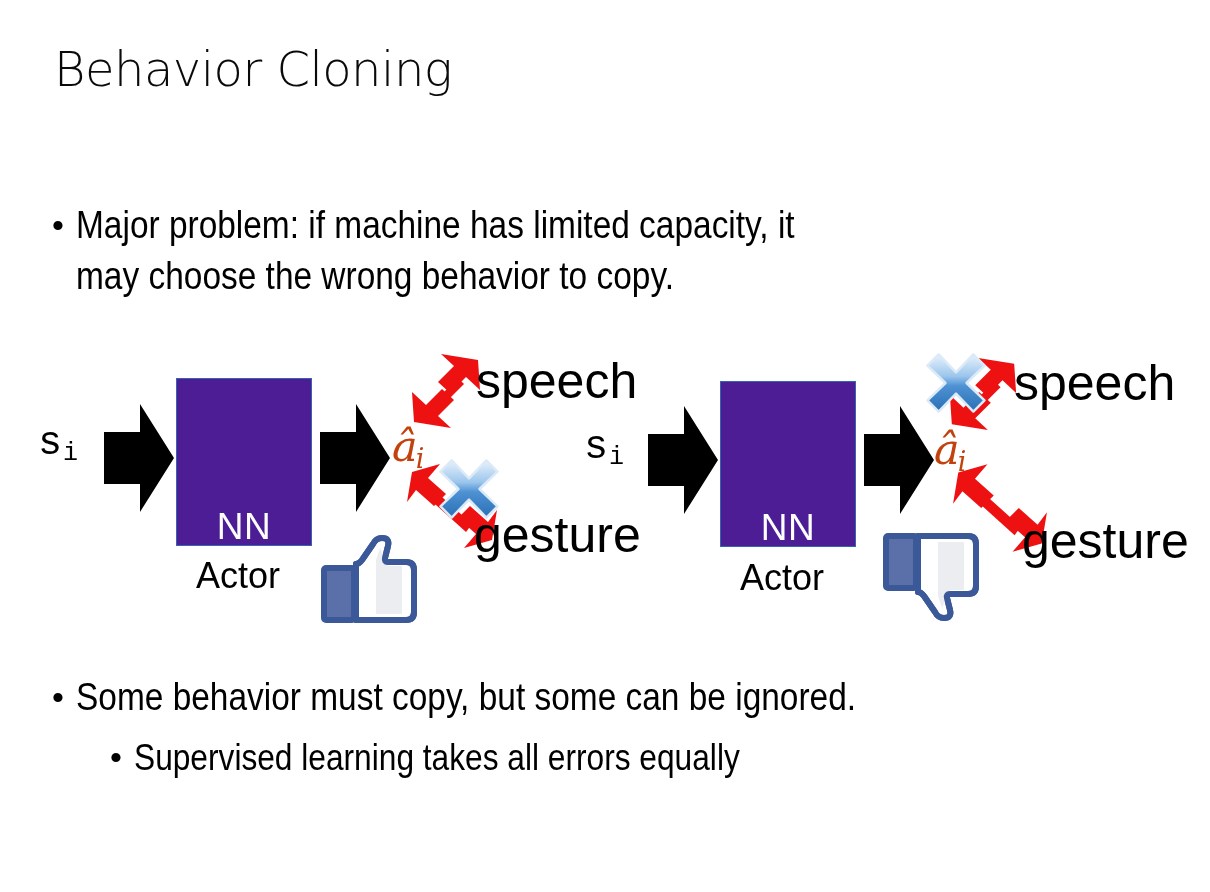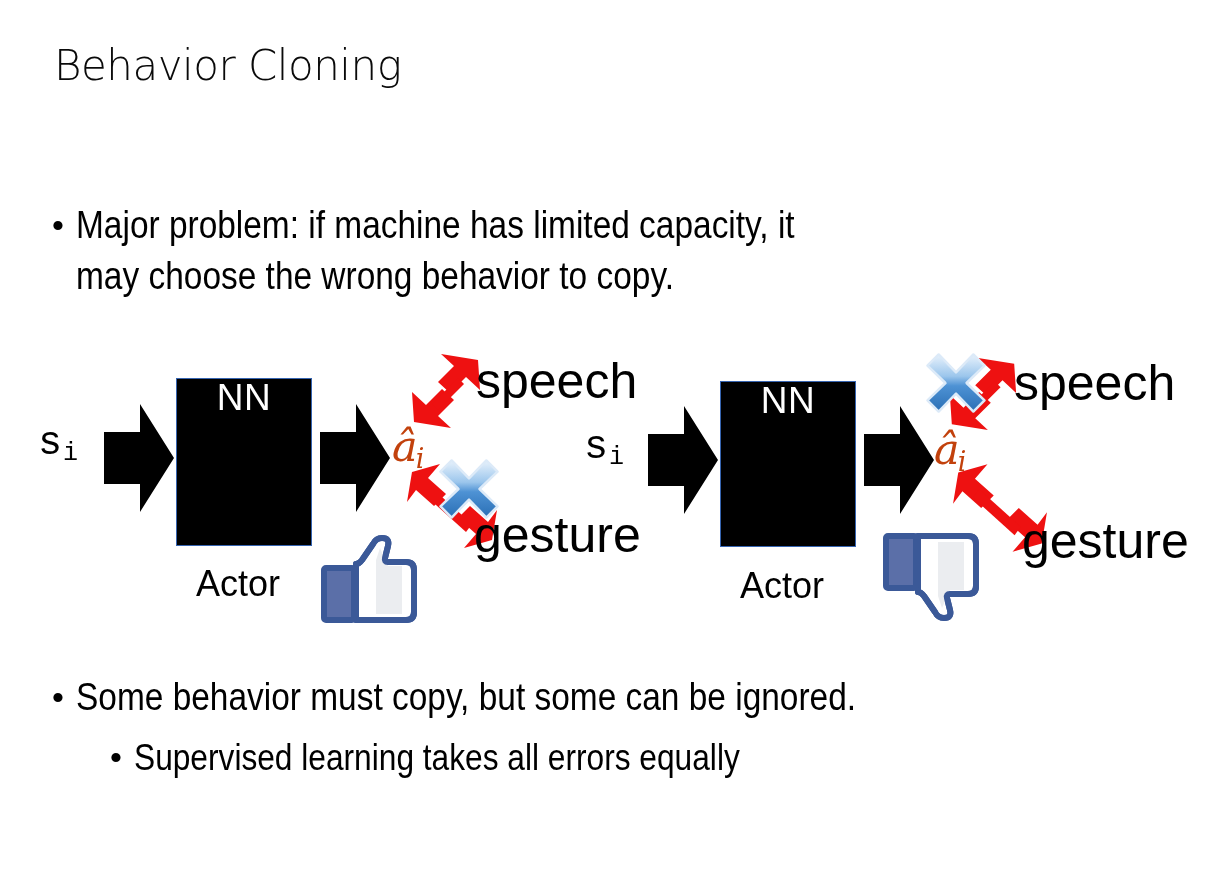--- a/index.html
+++ b/index.html
@@ -16,21 +16,21 @@
     font-family: "Liberation Sans", sans-serif;
     color: #000000;
   }
 
   
   #slide-title {
     position: absolute;
     left: 54px;
     top: 44px;
     font-family: "DejaVu Sans", sans-serif;
-    font-size: 42px;
+    font-size: 48px;
     font-weight: 300;
     letter-spacing: -0.5px;
     line-height: 1.05;
     color: #0a0a0a;
     white-space: nowrap;
   }
 
   
   .bullet-row {
     position: absolute;
@@ -105,43 +105,42 @@
   
   .block-arrow {
     position: absolute;
     display: block;
   }
   .block-arrow svg { display: block; }
 
   
   .nn-box {
     position: absolute;
-    background: #000000;
+    background: #4c1d95;
     border: 1.5px solid #3664B0;
     display: flex;
-    align-items: flex-start;
+    align-items: flex-end;
     justify-content: center;
   }
   .nn-box span {
     color: #ffffff;
     font-family: "Liberation Sans", sans-serif;
     font-size: 37px;
     letter-spacing: 0.5px;
     line-height: 1;
   }
 
   
   .actor-label {
     position: absolute;
     font-family: "Liberation Sans", sans-serif;
     font-size: 36px;
     color: #000;
     line-height: 1;
     white-space: nowrap;
-    margin-top: 8px;
   }
 
   
   .action-label {
     position: absolute;
     font-family: "DejaVu Serif", serif;
     font-style: italic;
     font-size: 43px;
     line-height: 1;
     color: #c2410c;

